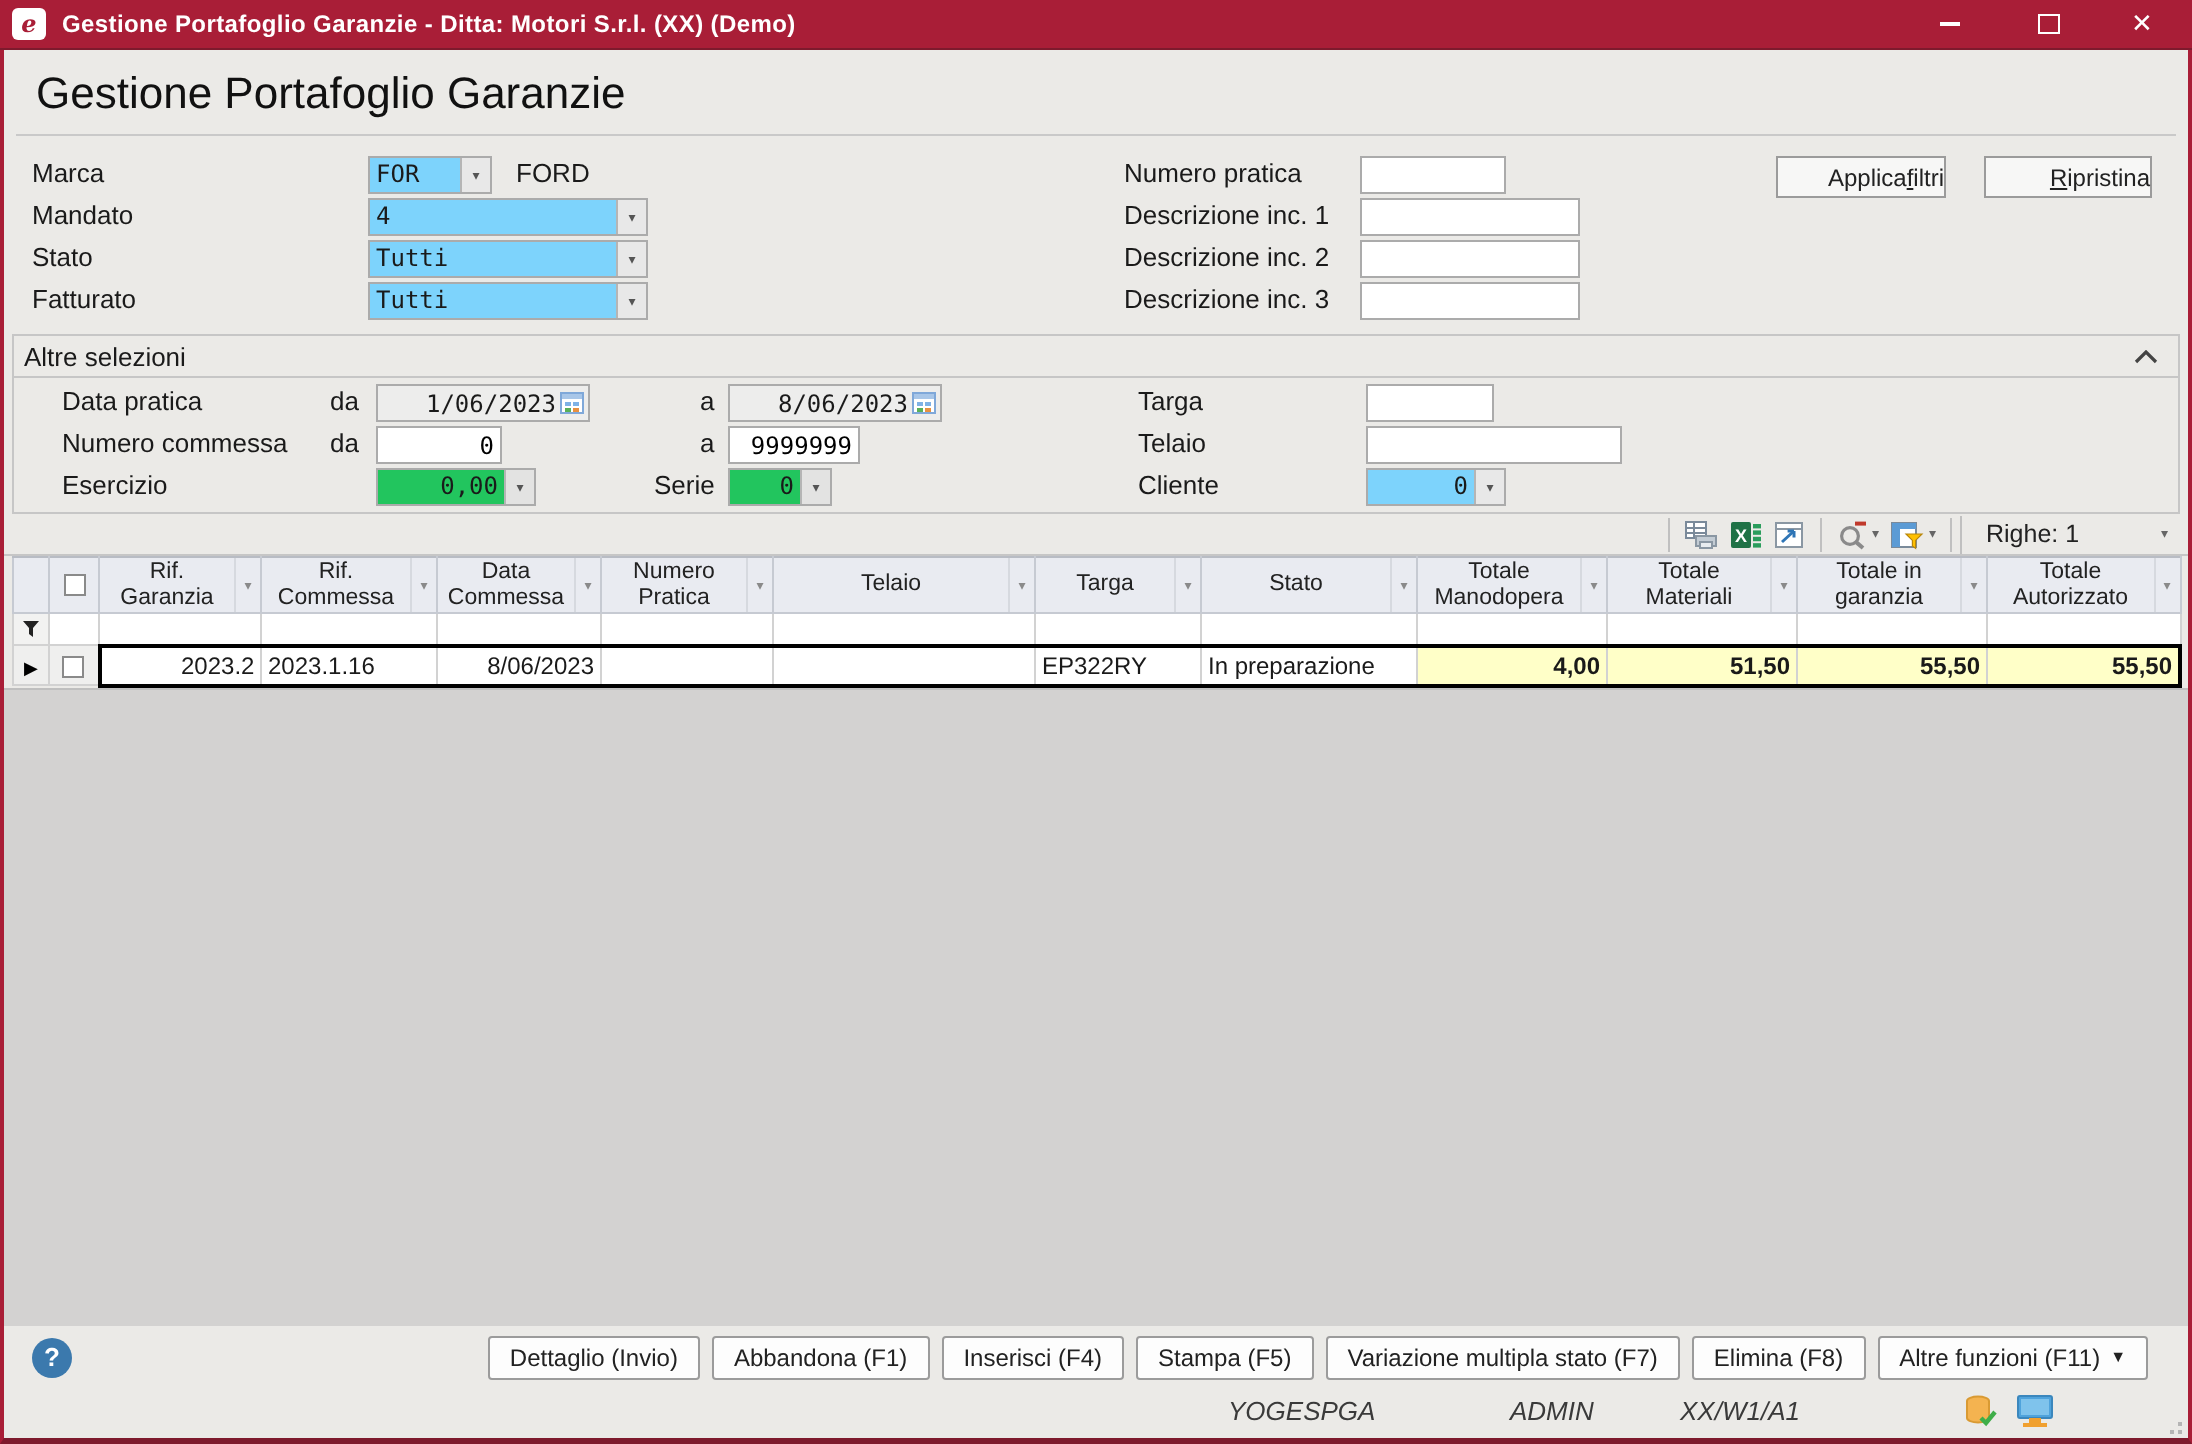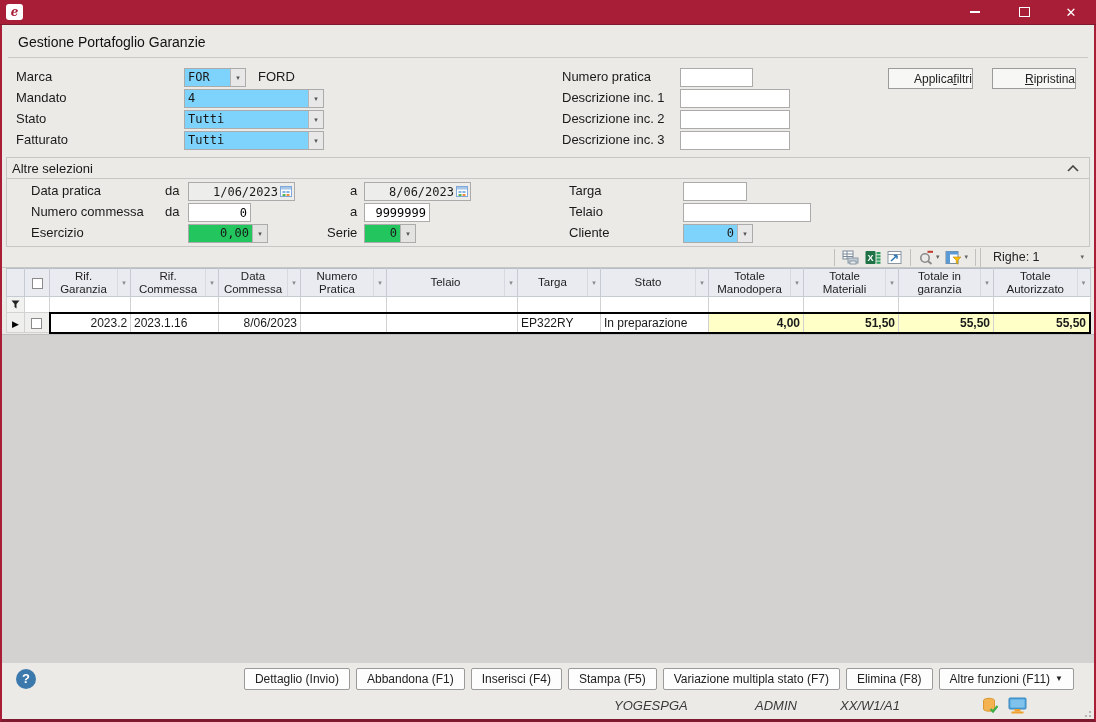--- a/index.html
+++ b/index.html
@@ -32,21 +32,21 @@
     position: absolute; top: 0; width: 46px; height: 24px;
     display: flex; align-items: center; justify-content: center; color: #fff;
   }
   .win-btn.min { right: 98px; } .win-btn.max { right: 49px; } .win-btn.close { right: 2px; }
   .min-glyph { width: 10px; height: 2px; background: #fff; display: inline-block; }
   .max-glyph { width: 11px; height: 10px; border: 1.5px solid #fff; display: inline-block; }
   .close-glyph { font-size: 13px; font-weight: bold; }
 
   
   .page-head { padding: 9px 16px 7px 16px; }
-  .page-title { font-size: 14px; color: #111; }
+  .page-title { font-size: 22px; color: #111; }
   .divider { border-top: 1px solid #C9C9C9; margin: 0 6px; }
 
   
   .filter-area { position: relative; height: 86px; margin-top: 10px; flex: 0 0 auto; }
   .f-label { position: absolute; height: 18px; line-height: 18px; color: #1a1a1a; }
 
   .combo { position: absolute; height: 19px; display: flex; border: 1px solid #ABABAB; background: #7dd3fc; }
   .combo .val { flex: 1; padding: 1px 3px 0 3px; font-family: "DejaVu Sans Mono","Liberation Mono",monospace; font-size: 12px; overflow: hidden; white-space: nowrap; }
   .combo .val.right { text-align: right; }
   .combo .dd { width: 15px; background: #E8E8E8; border-left: 1px solid #B5B5B5; display: flex; align-items: center; justify-content: center; font-size: 7px; color: #555; }
@@ -115,20 +115,21 @@
   .grip { position: absolute; right: 3px; bottom: 2px; width: 10px; height: 10px; }
   .grip i { position: absolute; width: 2px; height: 2px; background: #B5B5B5; }
 </style>
 </head>
 <body>
 
 <div class="window">
 
   <div class="titlebar">
     <div class="app-icon">e</div>
+    <div class="titlebar-text">Gestione Portafoglio Garanzie - Ditta: Motori S.r.l. (XX)  (Demo)</div>
     <div class="win-btn min">
         <span class="min-glyph"></span>
       </div>
     <div class="win-btn max">
         <span class="max-glyph"></span>
       </div>
     <div class="win-btn close">
         <span class="close-glyph">✕</span>
       </div>
   </div>

